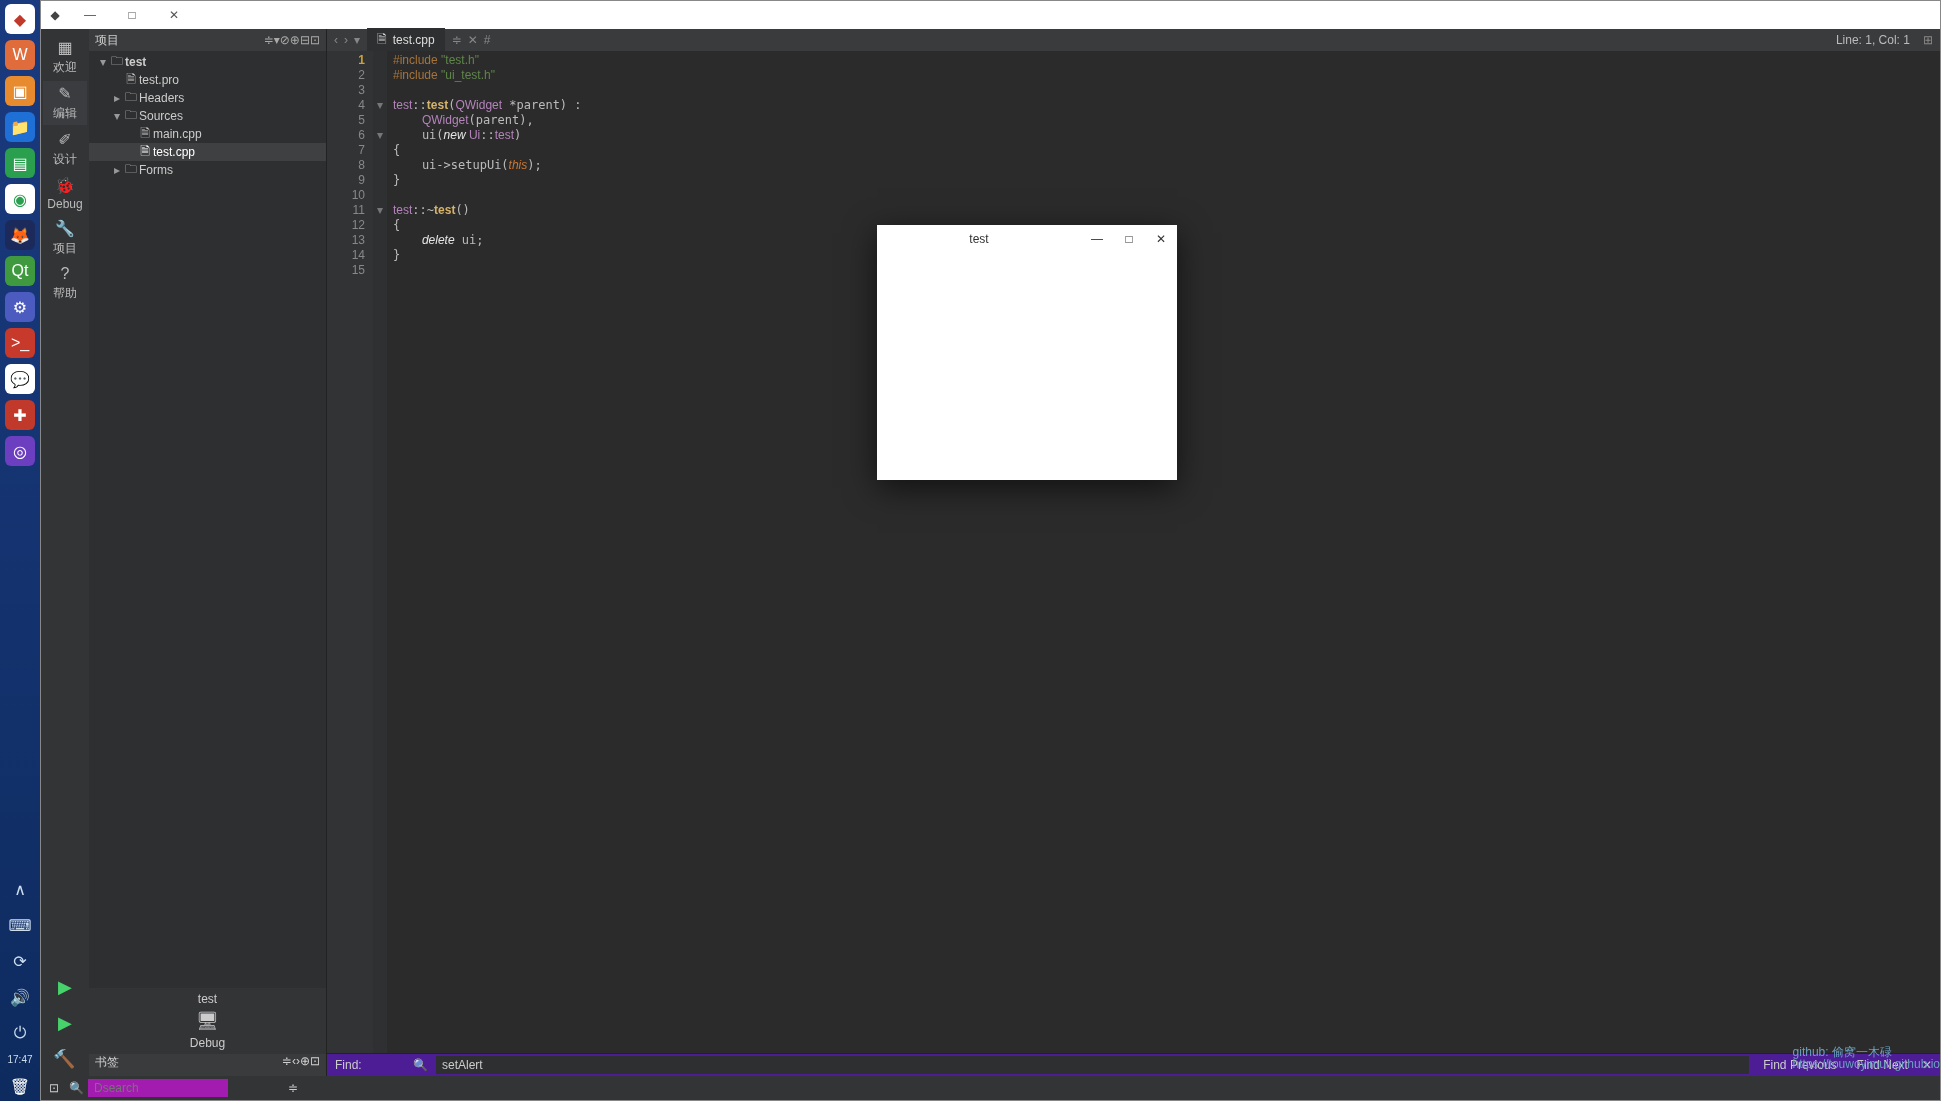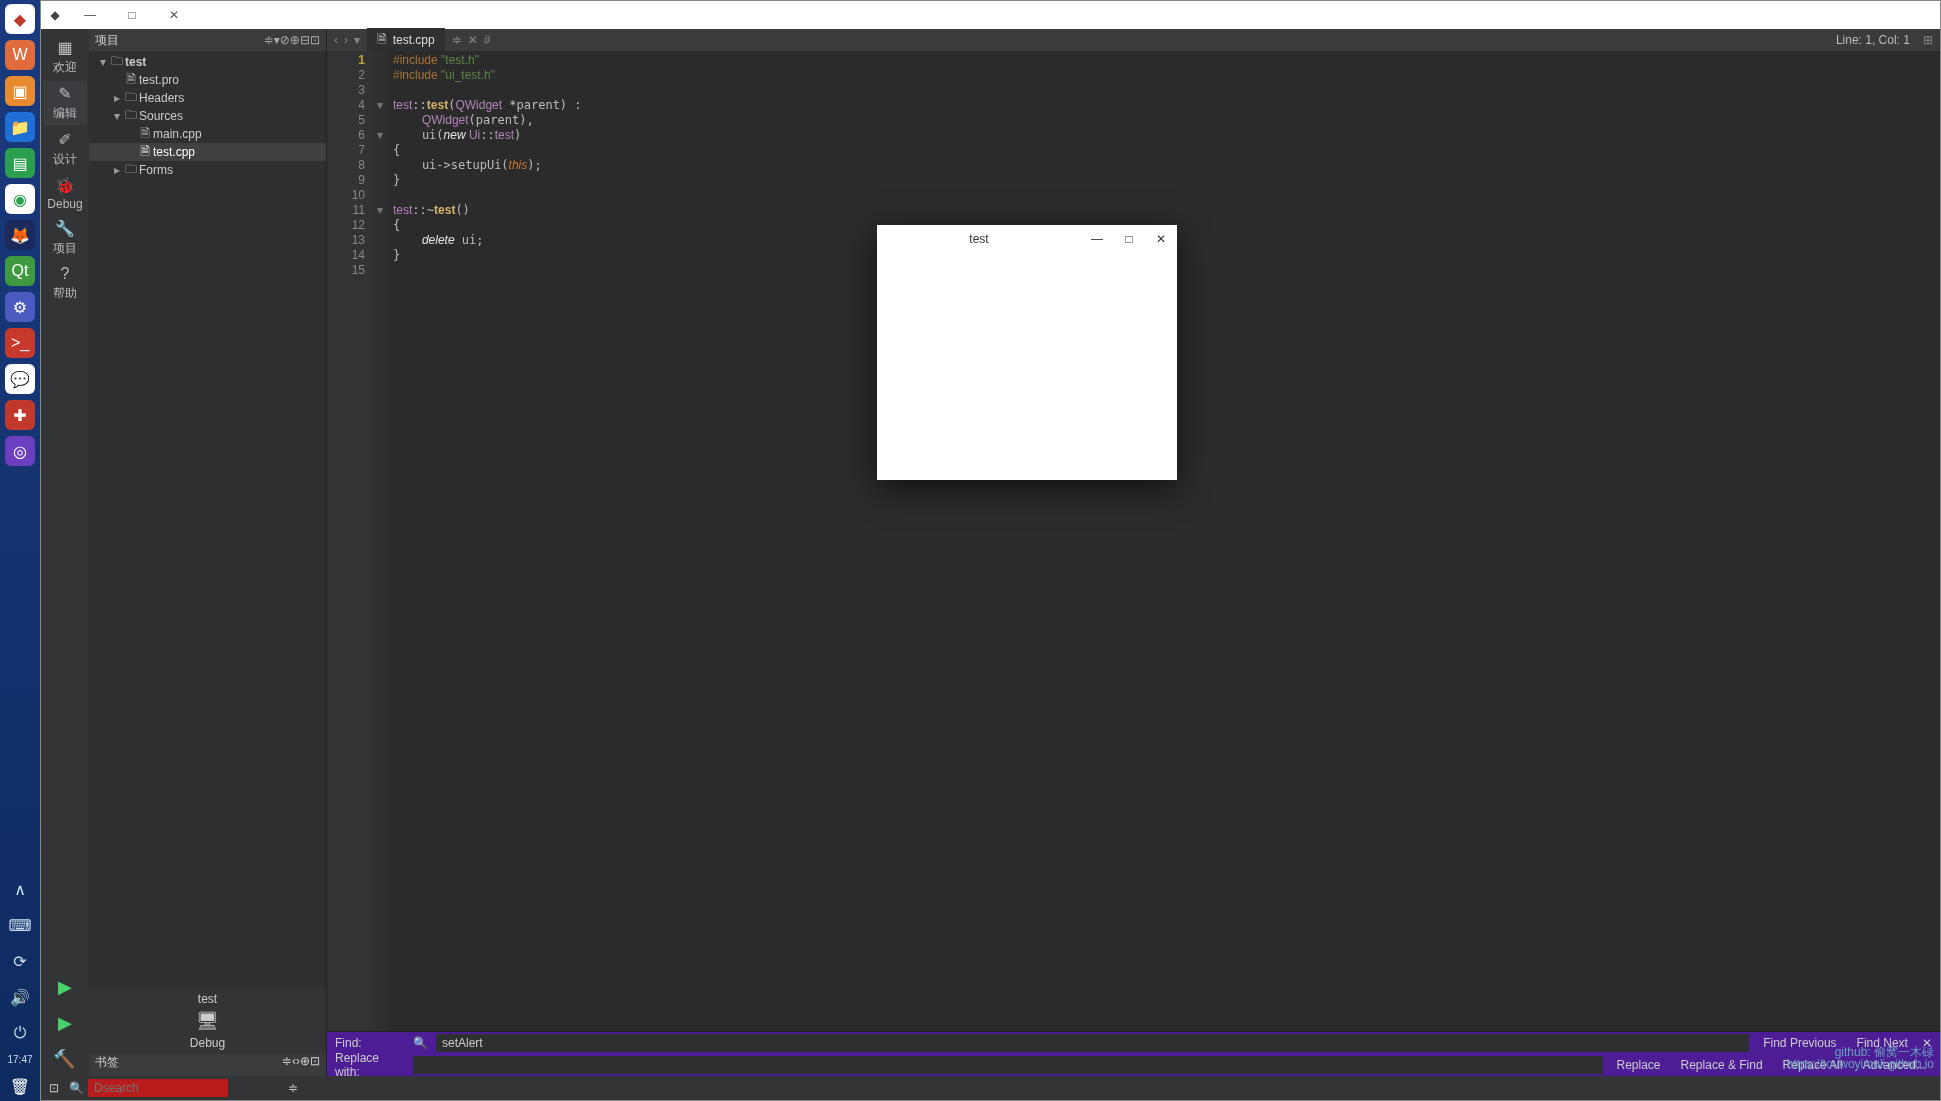--- a/index.html
+++ b/index.html
@@ -57,23 +57,23 @@
 .tk-kw { color:#e5e5e5; font-style:italic;}
 .tk-th { color:#cc7832; font-style:italic;}
 .find-bar { background:#4c1d95; display:flex; flex-direction:column; border-top:1px solid #222;}
 .find-row { display:flex; align-items:center; height:22px; padding:0 8px; gap:8px;}
 .find-label { width:70px; color:#ccc;}
 .find-input { flex:1; background:#2e2f30; color:#ccc; border:none; height:18px; padding:0 6px;}
 .find-btn { color:#ccc; padding:2px 6px;}
 .find-close { color:#ccc;}
 .statusbar { height:24px; background:#333436; display:flex; align-items:center; padding:0 8px; gap:10px; color:#ccc;}
 .sb-sec { display:flex; align-items:center; gap:4px;}
-.sb-input { background:#b91c1c; border:none; color:#ccc; height:18px; padding:0 6px; width:140px;}
+.sb-input { background:#a21caf; border:none; color:#ccc; height:18px; padding:0 6px; width:140px;}
 .sb-tab { padding:2px 6px;}
-.credits { position:absolute; right:6px; bottom:30px; text-align:right; color:#6aa0c0; font-size:10px; line-height:12px;}
+.credits { position:absolute; right:0; bottom:30px; color:#6aa0c0; font-size:10px; line-height:12px;}
 .popup { position:absolute; left:550px; top:174px; width:300px; height:255px; background:#ffffff; box-shadow:0 8px 30px rgba(0,0,0,0.6);}
 .popup-tb { height:28px; display:flex; align-items:center; color:#333;}
 .popup-tb .pt-title { flex:1; text-align:center; font-size:12px;}
 .popup-tb .pt-btn { width:32px; text-align:center;}
 </style>
 </head>
 <body>
 
 <div class="shell">
 
@@ -280,28 +280,20 @@
 
         <div class="find-bar">
           <div class="find-row">
             <span class="find-label">Find:</span>
             <span>🔍</span>
             <input class="find-input" value="setAlert" style="">
             <span class="find-btn">Find Previous</span>
             <span class="find-btn">Find Next</span>
             <span class="find-close">✕</span>
           </div>
-          <div class="find-row">
-            <span class="find-label">Replace with:</span>
-            <input class="find-input" style="">
-            <span class="find-btn">Replace</span>
-            <span class="find-btn">Replace &amp; Find</span>
-            <span class="find-btn">Replace All</span>
-            <span class="find-btn">Advanced...</span>
-          </div>
         </div>
       </div>
     </div>
 
     <div class="credits">
       <div>github: 偷窝一木碌</div>
       <div>https://touwoyimuli.github.io</div>
     </div>
 
     <div class="statusbar">

